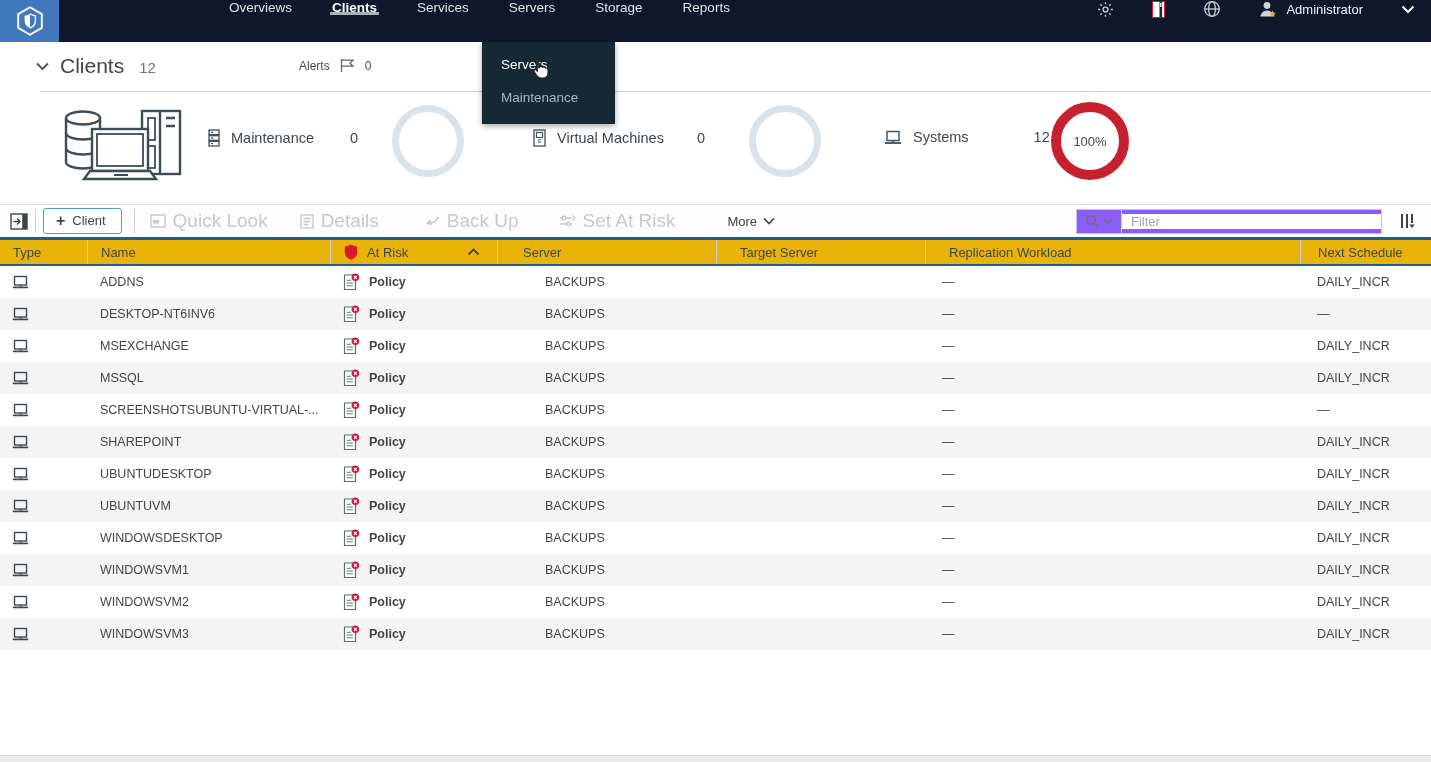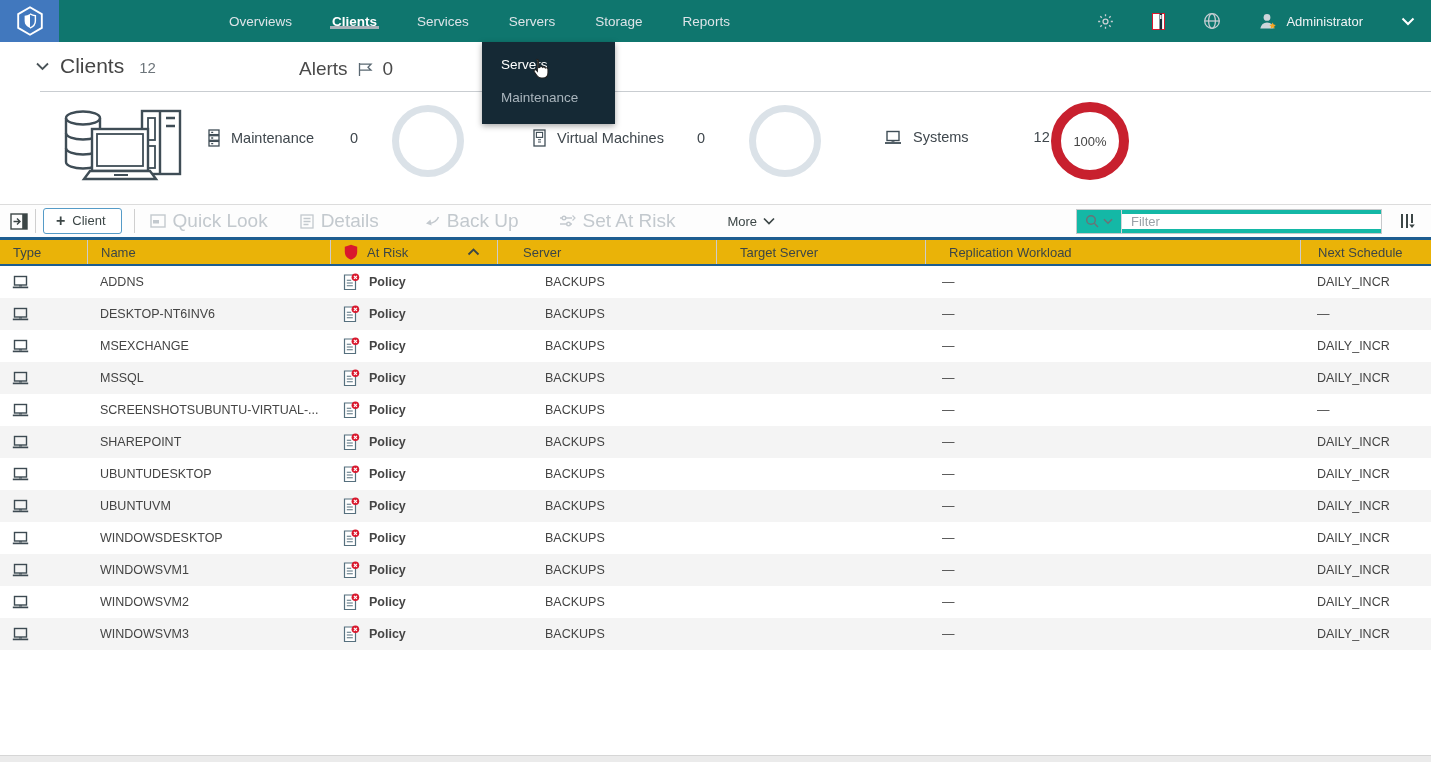--- a/index.html
+++ b/index.html
@@ -1,21 +1,21 @@
 <!DOCTYPE html>
 <html><head>
 <meta charset="utf-8">
 <style>
   * { margin:0; padding:0; box-sizing:border-box; }
   html,body { background:#fff; }
   body { font-family:"Liberation Sans", sans-serif; color:#464646; }
   .app { position:relative; width:1431px; height:762px; background:#fff; overflow:hidden; }
 
   
-  .navbar { position:absolute; top:0; left:0; width:100%; height:42px; background:#0f766e; display:flex; align-items:center; }
+  .navbar { position:absolute; top:0; left:0; width:100%; height:42px; background:#0f172a; display:flex; align-items:flex-start; }
   .brand { width:59px; height:42px; background:#4178be; display:flex; align-items:center; justify-content:center; flex:none; }
   .nav-items { display:flex; align-items:stretch; margin-left:168px; gap:36px; }
   .nav-item { position:relative; display:flex; align-items:center; color:#dde4e8; font-size:13.5px; cursor:pointer; padding:0 2px; }
   .nav-item.active { color:#fff; font-weight:bold; }
   .nav-item.active::after { content:""; position:absolute; left:0; right:0; bottom:0; height:3px; background:#a8b1b8; }
   .nav-right { margin-left:auto; display:flex; align-items:center; gap:38px; padding-right:16px; }
   .nav-icon { display:flex; align-items:center; cursor:pointer; }
   .user-chip { display:flex; align-items:center; gap:8px; color:#f0f3f5; font-size:13px; cursor:pointer; }
 
   
@@ -23,21 +23,21 @@
   .dropdown-item { padding:9px 0 9px 19px; font-size:13.5px; color:#aab5bd; cursor:pointer; }
   .dropdown-item.hovered { color:#fff; }
   .cursor-hand { position:absolute; left:529px; top:57px; z-index:40; pointer-events:none; }
 
   
   .page-head { position:absolute; top:42px; left:0; width:100%; height:50px; }
   .page-head .rule { position:absolute; left:40px; right:0; bottom:0; border-bottom:1px solid #c9cdd1; }
   .title-group { position:absolute; left:36px; top:12px; display:flex; align-items:baseline; gap:8px; }
   .page-title { font-size:21px; color:#454545; }
   .title-count { font-size:15px; color:#6d757b; margin-left:7px; }
-  .alerts-group { position:absolute; left:299px; top:16px; display:flex; align-items:center; gap:9px; font-size:19px; color:#4a4a4a; }
+  .alerts-group { position:absolute; left:299px; top:16px; display:flex; align-items:center; gap:9px; font-size:12px; color:#4a4a4a; }
 
   
   .summary { position:absolute; top:92px; left:0; width:100%; height:112px; }
   .hero { position:absolute; left:56px; top:14px; }
   .tile { position:absolute; display:flex; align-items:center; }
   .tile-label { font-size:14.5px; color:#3f474d; margin-left:11px; }
   .tile-count { font-size:14.5px; color:#3f474d; }
   .ring { position:absolute; border-radius:50%; display:flex; align-items:center; justify-content:center; font-size:13px; color:#464646; background:#fff; }
   .ring.gray { width:72px; height:72px; border:7px solid #dbe2e8; top:13px; }
   .ring.red  { width:78px; height:78px; border:10px solid #c8202e; top:10px; }
@@ -45,21 +45,21 @@
   
   .toolbar { position:absolute; top:204px; left:0; width:100%; height:33px; border-top:1px solid #dcdcdc; background:#fdfdfd; display:flex; align-items:center; }
   .tb-iconbtn { margin-left:10px; display:flex; align-items:center; cursor:pointer; }
   .tb-sep { width:1px; height:24px; background:#cfcfcf; margin:0 7px; }
   .add-btn { display:flex; align-items:center; gap:7px; border:1px solid #559bc7; border-radius:3px; background:#fff; padding:4px 15px 5px 12px; font-size:13px; color:#3c4646; cursor:pointer; font-family:inherit; }
   .plus { font-size:16px; font-weight:bold; color:#3c4646; line-height:12px; }
   .tb-action { display:flex; align-items:center; gap:7px; font-size:19px; border:none; background:none; font-family:inherit; }
   .tb-action.disabled { color:#c3c9ce; cursor:default; }
   .tb-more { display:flex; align-items:center; gap:6px; font-size:13px; color:#3c4646; background:none; border:none; font-family:inherit; cursor:pointer; }
   .tb-right { margin-left:auto; display:flex; align-items:center; gap:17px; padding-right:13px; }
-  .filter-box { display:flex; align-items:center; border:1px solid #c6c9cb; background:#14b8a6; height:25px; width:306px; }
+  .filter-box { display:flex; align-items:center; border:1px solid #c6c9cb; background:#8b5cf6; height:25px; width:306px; }
   .filter-scope { display:flex; align-items:center; gap:4px; padding:0 8px; height:100%; border-right:1px solid #d4d7d9; cursor:pointer; }
   .filter-input { border:none; outline:none; flex:1; font-size:13px; padding:0 9px; font-family:inherit; color:#464646; }
   .filter-input::placeholder { color:#9aa2a8; }
 
   
   .grid-head { position:absolute; top:237px; left:0; width:100%; height:29px; border-top:3px solid #1d5d90; border-bottom:2px solid #1d5d90; background:#eab308;
     display:grid; grid-template-columns:87px 243px 167px 219px 209px 375px 1fr; align-items:center; font-size:13px; color:#3c4646; }
   .gh-cell { display:flex; align-items:center; height:100%; padding-left:13px; border-left:1px solid #ccc; cursor:pointer; }
   .gh-cell:first-child { border-left:none; }
   .gh-cell.c-server { padding-left:25px; }

